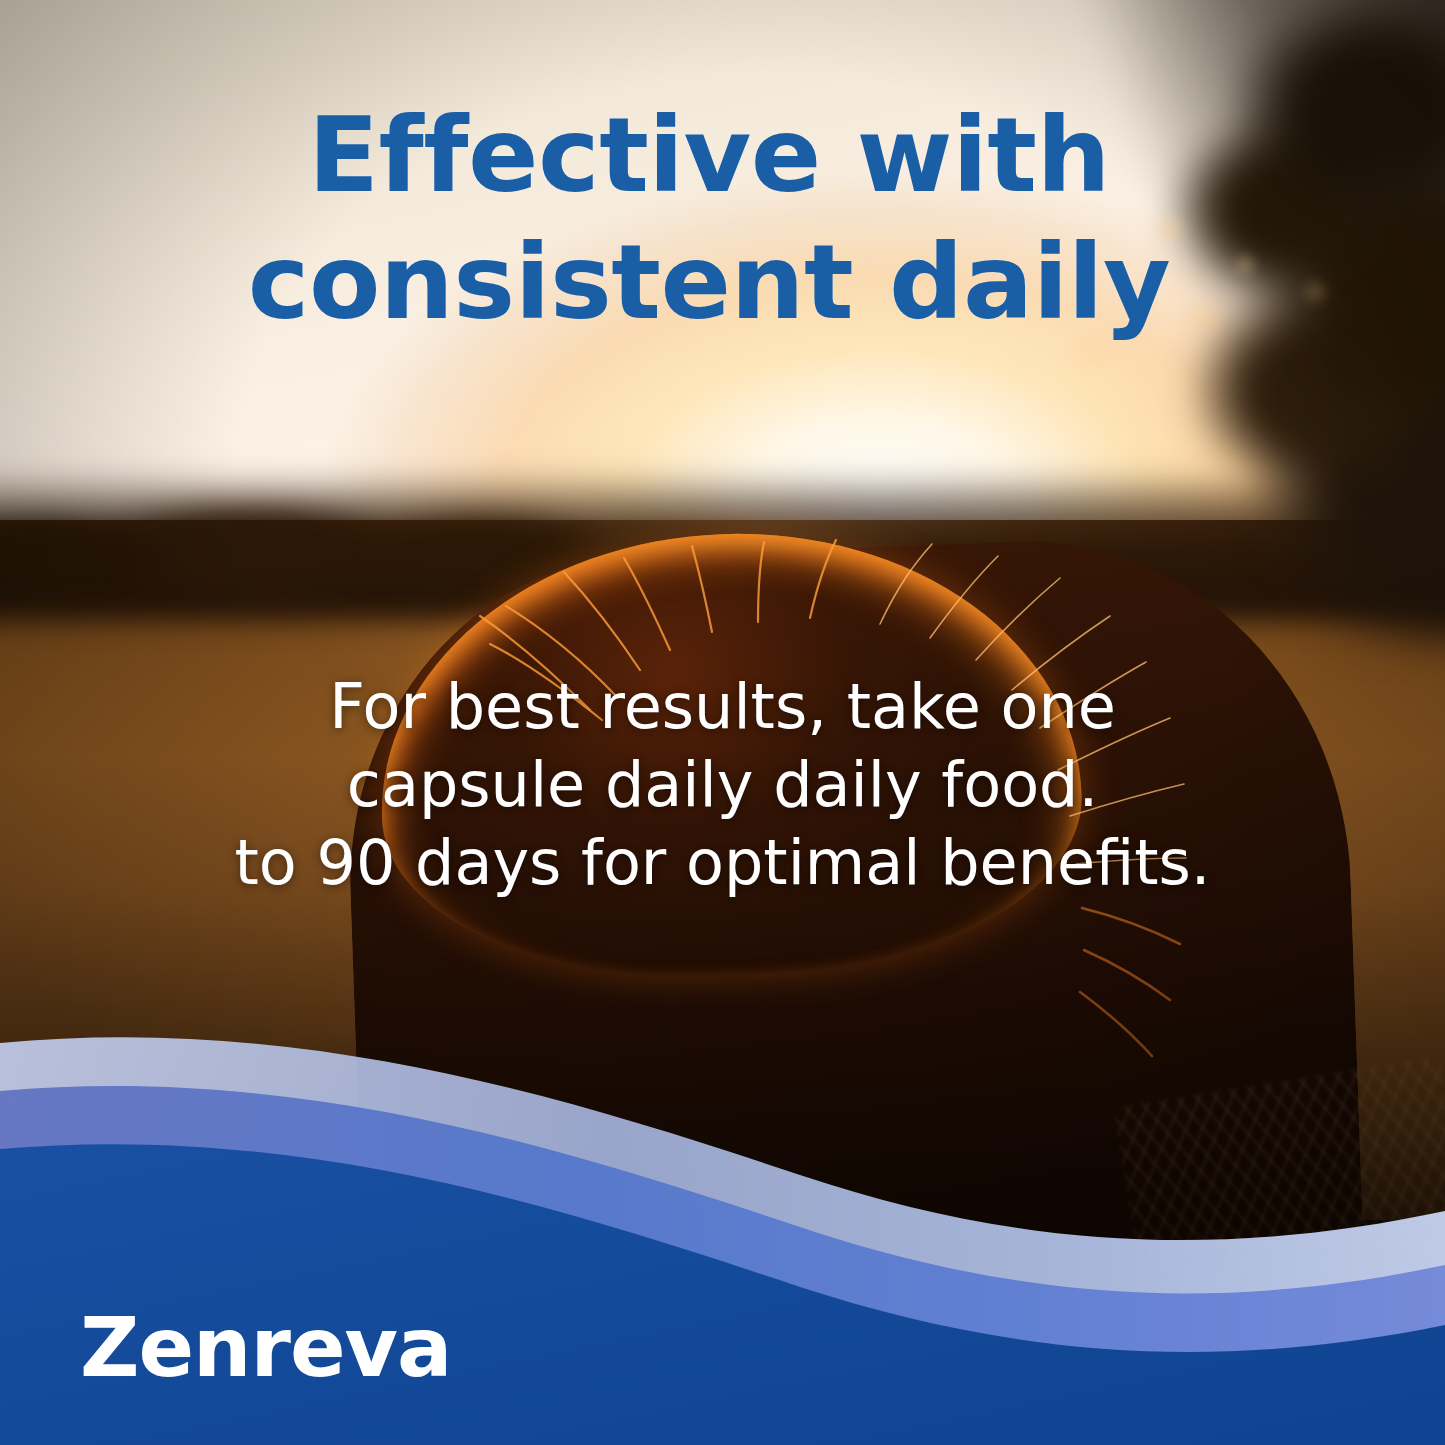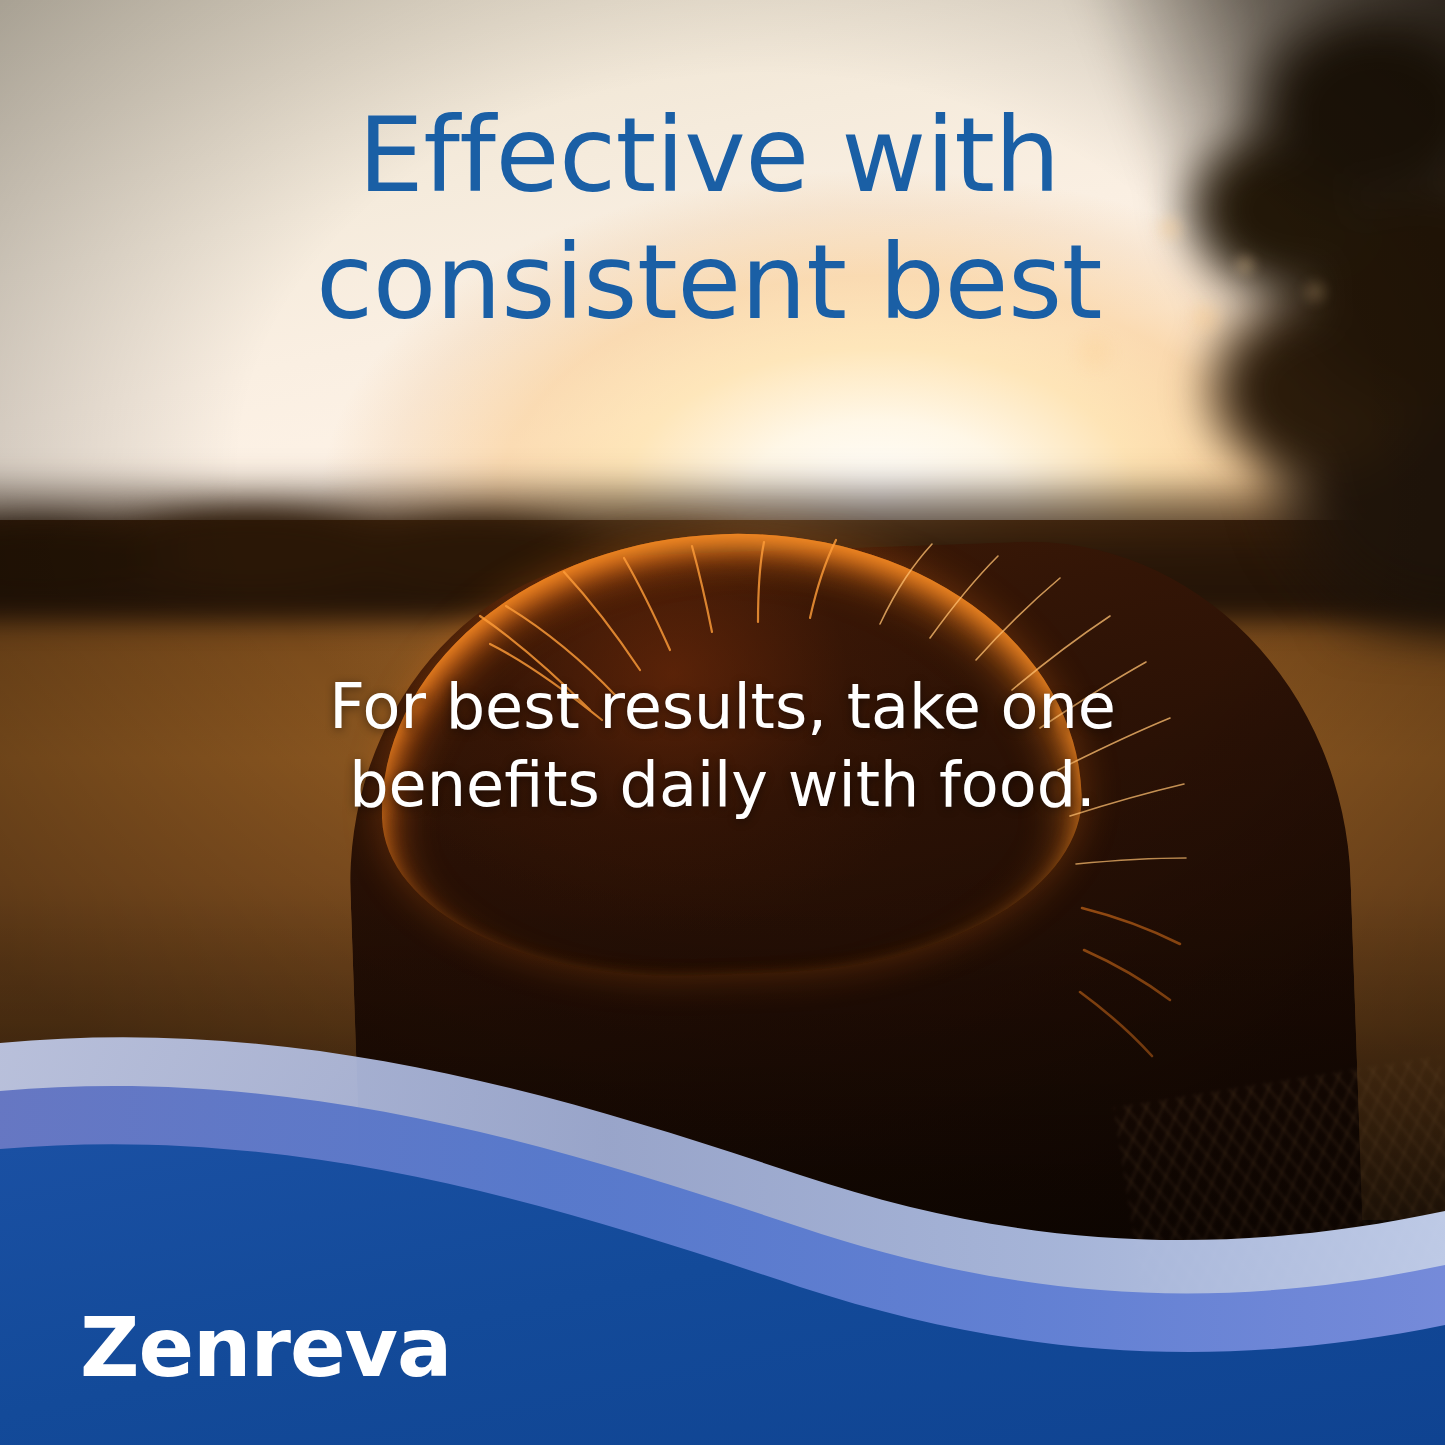--- a/index.html
+++ b/index.html
@@ -185,21 +185,21 @@
   }
 
   
   .headline {
     position: absolute;
     left: 0; top: 92px;
     width: 1418px;
     text-align: center;
     font-size: 104px;
     line-height: 1.22;
-    font-weight: 400;
+    font-weight: 700;
     letter-spacing: -0.5px;
     color: #1a5fa5;
     text-shadow: 0 0 1px rgba(255,255,255,0.55);
   }
 
   .body-copy {
     position: absolute;
     left: 0; top: 668px;
     width: 1445px;
     text-align: center;
@@ -270,26 +270,27 @@
         <path d="M740 472 C 770 494, 792 514, 812 536"></path>
       </g>
     </svg>
 
     <div class="lace"></div>
     <div class="vignette"></div>
   </div>
 
   <div class="headline">
     <div>Effective with</div>
-    <div>consistent best</div>
+    <div>consistent daily</div>
   </div>
 
   <div class="body-copy">
     <div>For best results, take one</div>
-    <div>benefits daily with food.</div>
+    <div>capsule daily daily food.</div>
+    <div>to 90 days for optimal benefits.</div>
   </div>
 
   <svg class="wave" viewBox="0 0 1445 420" preserveAspectRatio="none">
     <defs>
       <linearGradient id="gLight" x1="0" y1="0" x2="1" y2="0">
         <stop offset="0%" stop-color="#c3cdec" stop-opacity="0.92"></stop>
         <stop offset="42%" stop-color="#aebeea" stop-opacity="0.86"></stop>
         <stop offset="74%" stop-color="#b7c8f0" stop-opacity="0.90"></stop>
         <stop offset="100%" stop-color="#c9d6f4" stop-opacity="0.94"></stop>
       </linearGradient>

